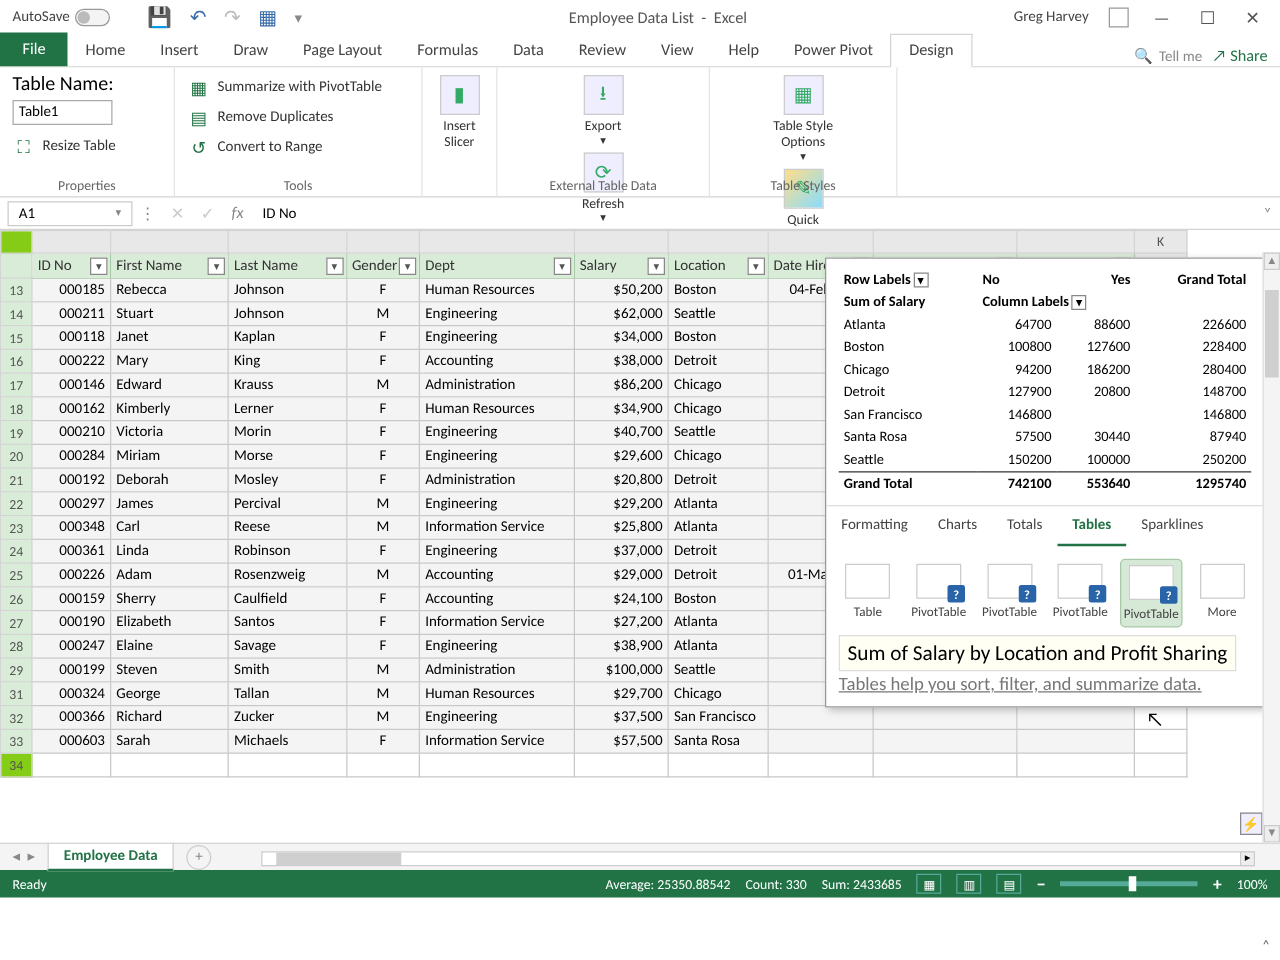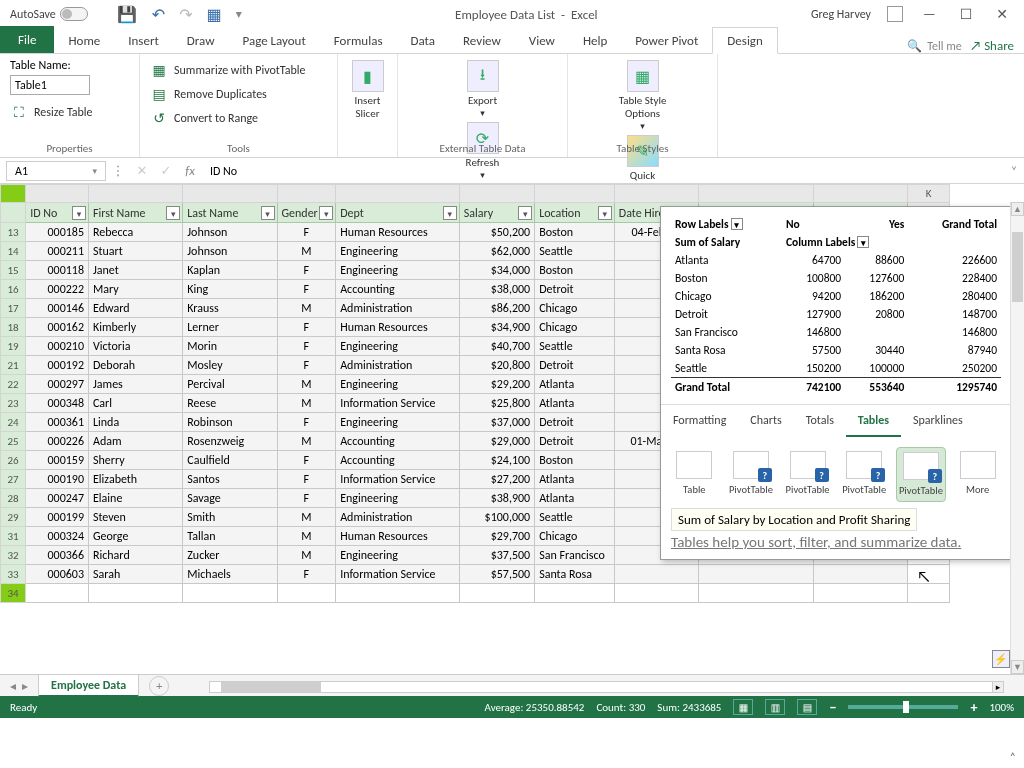--- a/index.html
+++ b/index.html
@@ -68,21 +68,21 @@
 .pivot-prev .gt { font-weight:bold; border-top:1px solid #333; }
 .pivot-prev .dd2 { display:inline-block; border:1px solid #888; width:12px; height:12px; font-size:9px; text-align:center; line-height:11px; margin-left:2px; cursor:pointer; }
 .qa-tabs { display:flex; border-top:1px solid #ddd; }
 .qa-tab { flex:0 0 auto; padding:8px 12px; font-size:12px; color:#444; cursor:pointer; }
 .qa-tab.active { color:#217346; border-bottom:2px solid #217346; font-weight:600; }
 .qa-items { display:flex; gap:6px; padding:10px 8px 4px; }
 .qa-item { width:58px; text-align:center; font-size:10.5px; color:#444; cursor:pointer; padding:4px 0; border-radius:4px; }
 .qa-item.hl { background:#d6e8d6; border:1px solid #a8c8a8; }
 .qa-icon { width:36px; height:28px; margin:0 auto 4px; border:1px solid #ccc; position:relative; background:#fff; }
 .qa-icon .q { position:absolute; right:-4px; bottom:-4px; width:14px; height:14px; background:#2a64a8; color:#fff; border-radius:2px; font-size:10px; display:flex; align-items:center; justify-content:center; font-weight:bold; }
-.qa-tip { margin:2px 10px; padding:3px 6px; border:1px solid #ddd; background:#fffff4; font-size:13px; width:fit-content; }
+.qa-tip { margin:2px 10px; padding:3px 6px; border:1px solid #ddd; background:#fffff4; font-size:17px; width:fit-content; }
 .qa-help { font-size:15px; color:#777; padding:0 10px 8px;text-decoration:underline; }
 .cursor-arrow { position:absolute; right:80px; top:360px; font-size:16px; color:#000; pointer-events:none; }
 .qa-badge { position:absolute; right:14px; bottom:6px; width:18px; height:18px; border:1px solid #888; background:#eef; display:flex; align-items:center; justify-content:center; font-size:11px; cursor:pointer; }
 
 
 .sheet-tabs { height:22px; display:flex; align-items:center; border-top:1px solid #ccc; background:#f4f4f4; font-size:12px; }
 .st-nav { display:flex; gap:6px; padding:0 10px; color:#888; }
 .st-nav span { cursor:pointer; }
 .sheet-tab { padding:3px 12px; background:#fff; border:1px solid #ccc; border-bottom:2px solid #217346; color:#217346; font-weight:600; cursor:pointer; }
 .add-sheet { width:20px; height:20px; border:1px solid #ccc; border-radius:50%; margin-left:10px; display:flex; align-items:center; justify-content:center; color:#888; cursor:pointer; }
@@ -151,21 +151,21 @@
     </div>
     <div class="share">
       <span style="color:#217346">↗</span>
       <span>Share</span>
     </div>
   </div>
 </div>
 
 <div class="ribbon-body">
   <div class="ribbon-group prop-group">
-    <div style="font-size:12px;margin-bottom:3px">Table Name:</div>
+    <div style="font-size:16px;margin-bottom:3px">Table Name:</div>
     <input class="input-like" value="Table1" style="">
     <div class="tools-row" style="margin-top:8px">
       <span class="icn">⛶</span>
       <span>Resize Table</span>
     </div>
     <div class="ribbon-group-label">Properties</div>
   </div>
   <div class="ribbon-group" style="width:198px">
     <div class="tools-row">
         <span class="icn">▦</span>
@@ -354,20 +354,34 @@
         </tr>
         <tr>
           <td class="rowhdr sel">19</td>
           <td class="td right">000210</td>
           <td class="td">Victoria</td>
           <td class="td">Morin</td>
           <td class="td center">F</td>
           <td class="td">Engineering</td>
           <td class="td right">$40,700</td>
           <td class="td">Seattle</td>
+          <td class="td center"></td>
+          <td class="td center"></td>
+          <td class="td center"></td>
+          <td class="td" style="background:#fff"></td>
+        </tr>
+        <tr>
+          <td class="rowhdr sel">20</td>
+          <td class="td right">000284</td>
+          <td class="td">Miriam</td>
+          <td class="td">Morse</td>
+          <td class="td center">F</td>
+          <td class="td">Engineering</td>
+          <td class="td right">$29,600</td>
+          <td class="td">Chicago</td>
           <td class="td center"></td>
           <td class="td center"></td>
           <td class="td center"></td>
           <td class="td" style="background:#fff"></td>
         </tr>
         <tr>
           <td class="rowhdr sel">21</td>
           <td class="td right">000192</td>
           <td class="td">Deborah</td>
           <td class="td">Mosley</td>

